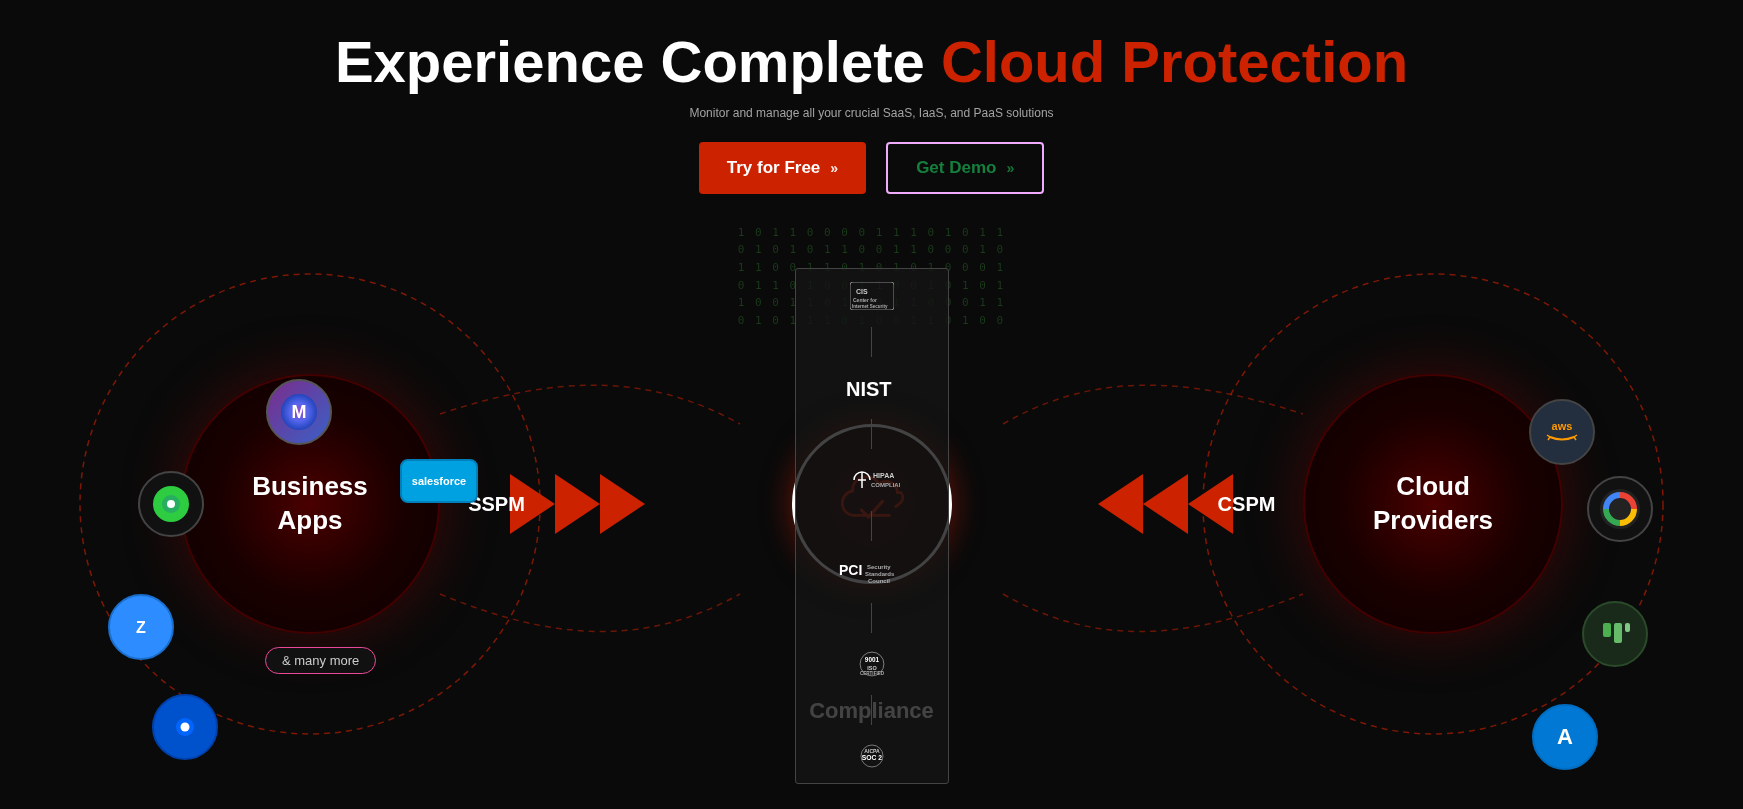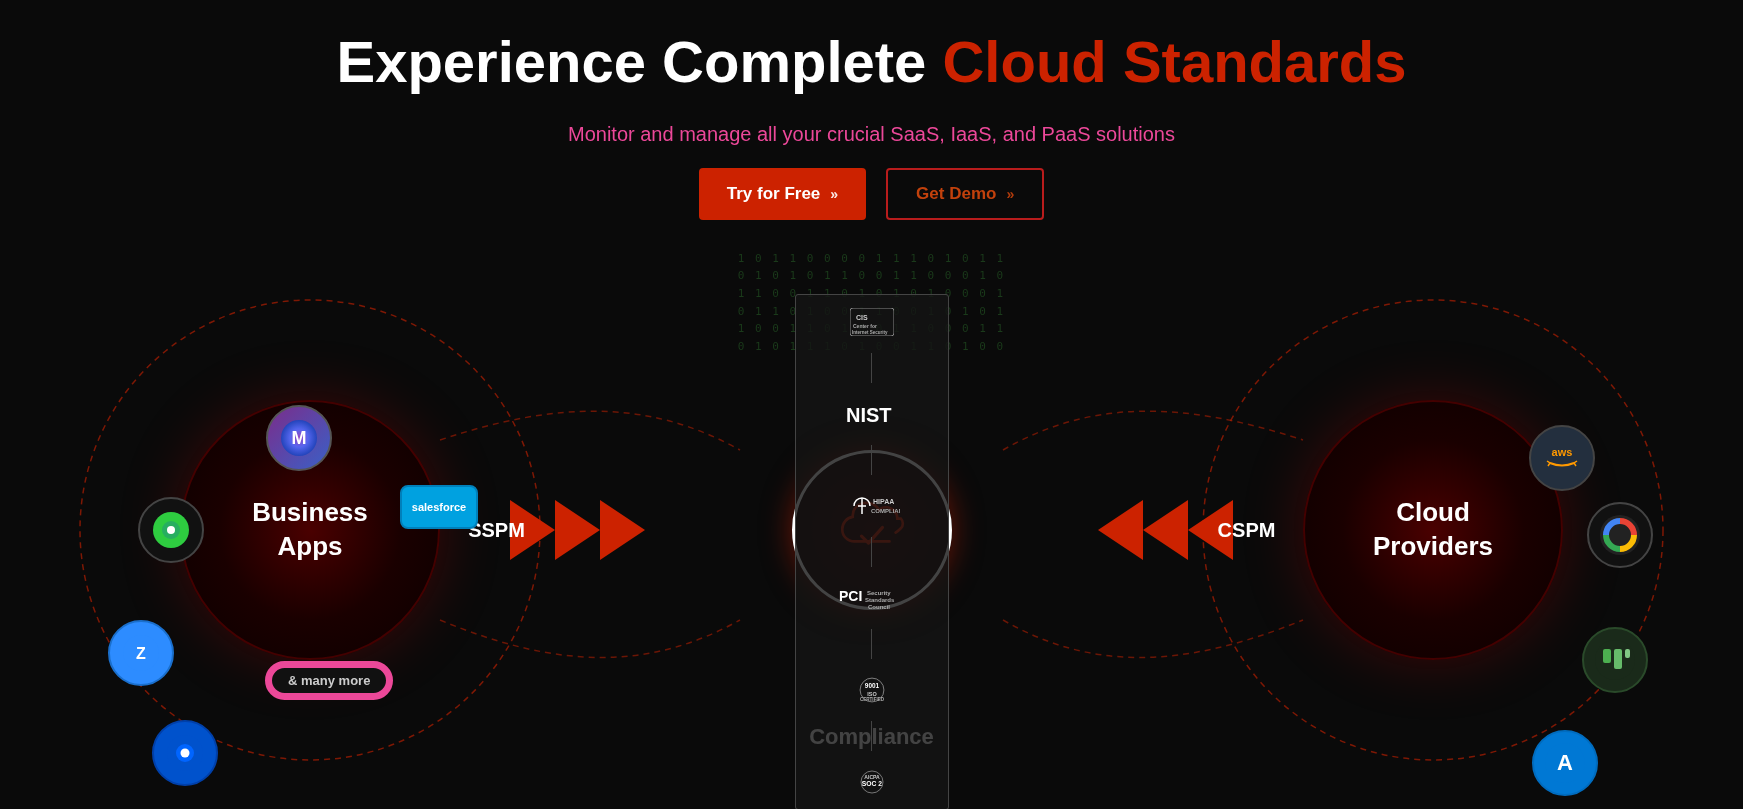--- a/index.html
+++ b/index.html
@@ -36,23 +36,23 @@
       font-weight: 700;
       color: #fff;
       line-height: 1.1;
     }
 
     .main-title .highlight {
       color: #cc2200;
     }
 
     .subtitle {
-      font-size: 20px;
-      color: #ec4899;
-      margin-top: 29px;
+      font-size: 12px;
+      color: #a3a3a3;
+      margin-top: 12px;
     }
 
     
     .cta-buttons {
       display: flex;
       gap: 20px;
       justify-content: center;
       margin-top: 22px;
     }
 
@@ -66,22 +66,22 @@
       border-radius: 4px;
       cursor: pointer;
       display: flex;
       align-items: center;
       gap: 10px;
       justify-content: center;
     }
 
     .btn-secondary {
       background: transparent;
-      color: #c2410c;
-      border: 2px solid #b91c1c;
+      color: #15803d;
+      border: 2px solid #f0abfc;
       padding: 14px 28px;
       font-size: 17px;
       font-weight: 600;
       border-radius: 4px;
       cursor: pointer;
       display: flex;
       align-items: center;
       gap: 10px;
     }
 
@@ -263,28 +263,27 @@
       display: flex;
       align-items: center;
       justify-content: center;
     }
 
     
     .many-more {
       position: absolute;
       left: 265px;
       bottom: 110px;
-      border: 7px solid #ec4899;
+      border: 1px solid #ec4899;
       border-radius: 20px;
       padding: 5px 16px;
       font-size: 13px;
       color: #ccc;
       z-index: 10;
       background: #111;
-      font-weight: bold;
     }
 
     
     .cloud-check-icon {
       width: 70px;
       height: 70px;
     }
 
     
     .provider-icon {
@@ -305,21 +304,21 @@
 
   </style>
 </head>
 <body>
 
 <div class="page-wrapper">
 
   <div class="header-section">
     <h1 class="main-title">
       <span>Experience Complete</span>
-      <span class="highlight">Cloud Standards</span>
+      <span class="highlight">Cloud Protection</span>
     </h1>
     <p class="subtitle">Monitor and manage all your crucial SaaS, IaaS, and PaaS solutions</p>
 
     <div class="cta-buttons">
       <button class="btn-primary">
         <span>Try for Free</span>
         <span class="btn-chevrons">»</span>
       </button>
       <button class="btn-secondary">
         <span>Get Demo</span>

